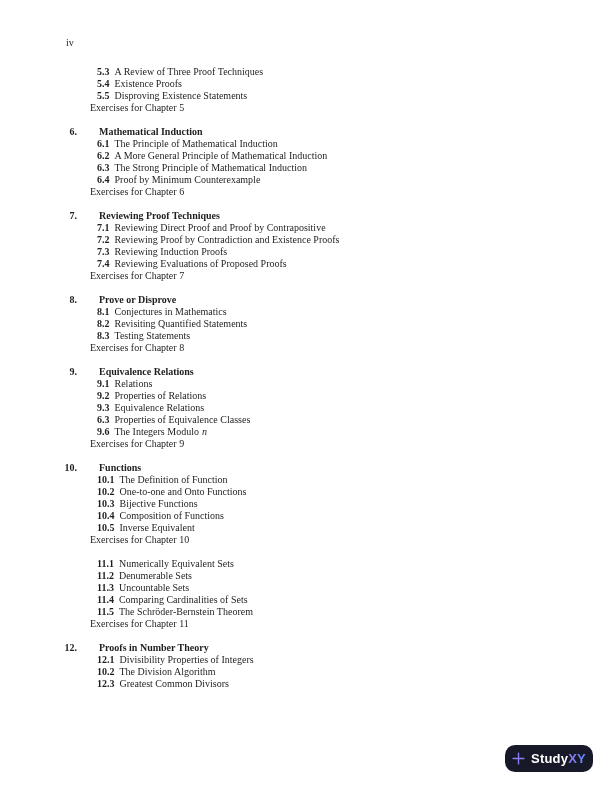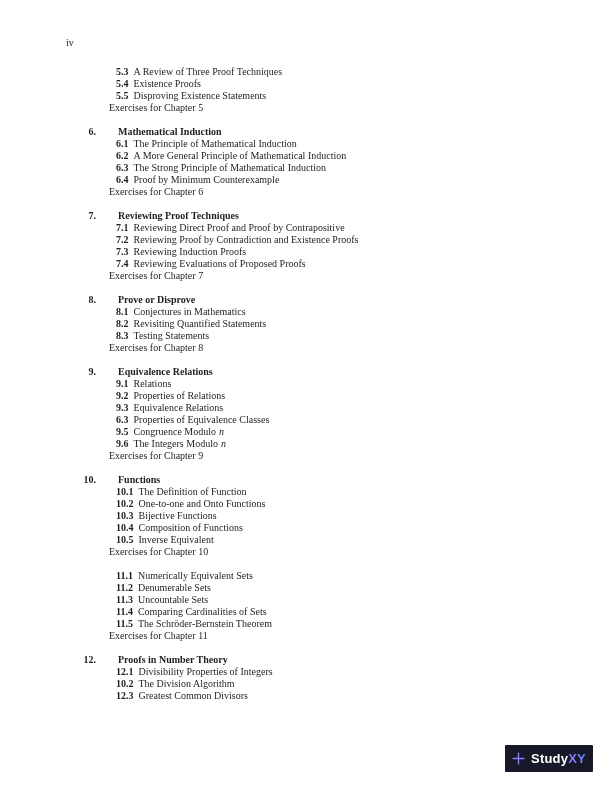--- a/index.html
+++ b/index.html
@@ -22,21 +22,21 @@
 
   .toc {
     position: absolute;
     left: 0;
     top: 66px;
     width: 612px;
     font-size: 10px;
     line-height: 12px;
   }
 
-  .toc-block { margin-bottom: 12px; padding-left: 19px; }
+  .toc-block { margin-bottom: 12px; }
 
   .ch-row {
     padding-left: 44px;
     font-weight: bold;
     height: 12px;
     white-space: nowrap;
   }
   .ch-num {
     display: inline-block;
     width: 33px;
@@ -58,21 +58,21 @@
     white-space: nowrap;
   }
 
   
   .logo {
     position: absolute;
     left: 505px;
     top: 745px;
     width: 88px;
     height: 27px;
-    border-radius: 1px;
+    border-radius: 10px;
     background: var(--logo-bg, #171828);
     display: flex;
     align-items: center;
     justify-content: center;
     gap: 6px;
     font-family: "Liberation Sans", sans-serif;
   }
   .logo-plus {
     width: 13px;
     height: 13px;
@@ -131,21 +131,20 @@
       <div class="sec-row"><span class="sec-num">8.2</span><span class="sec-title">Revisiting Quantified Statements</span></div>
       <div class="sec-row"><span class="sec-num">8.3</span><span class="sec-title">Testing Statements</span></div>
       <div class="ex-row">Exercises for Chapter 8</div>
     </div>
     <div class="toc-block">
       <div class="ch-row"><span class="ch-num">9.</span><span class="ch-title">Equivalence Relations</span></div>
       <div class="sec-row"><span class="sec-num">9.1</span><span class="sec-title">Relations</span></div>
       <div class="sec-row"><span class="sec-num">9.2</span><span class="sec-title">Properties of Relations</span></div>
       <div class="sec-row"><span class="sec-num">9.3</span><span class="sec-title">Equivalence Relations</span></div>
       <div class="sec-row"><span class="sec-num">6.3</span><span class="sec-title">Properties of Equivalence Classes</span></div>
-      <div class="sec-row"><span class="sec-num">9.5</span><span class="sec-title">Congruence Modulo</span><span class="sec-math">n</span></div>
       <div class="sec-row"><span class="sec-num">9.6</span><span class="sec-title">The Integers Modulo</span><span class="sec-math">n</span></div>
       <div class="ex-row">Exercises for Chapter 9</div>
     </div>
     <div class="toc-block">
       <div class="ch-row"><span class="ch-num">10.</span><span class="ch-title">Functions</span></div>
       <div class="sec-row"><span class="sec-num">10.1</span><span class="sec-title">The Definition of Function</span></div>
       <div class="sec-row"><span class="sec-num">10.2</span><span class="sec-title">One-to-one and Onto Functions</span></div>
       <div class="sec-row"><span class="sec-num">10.3</span><span class="sec-title">Bijective Functions</span></div>
       <div class="sec-row"><span class="sec-num">10.4</span><span class="sec-title">Composition of Functions</span></div>
       <div class="sec-row"><span class="sec-num">10.5</span><span class="sec-title">Inverse Equivalent</span></div>

